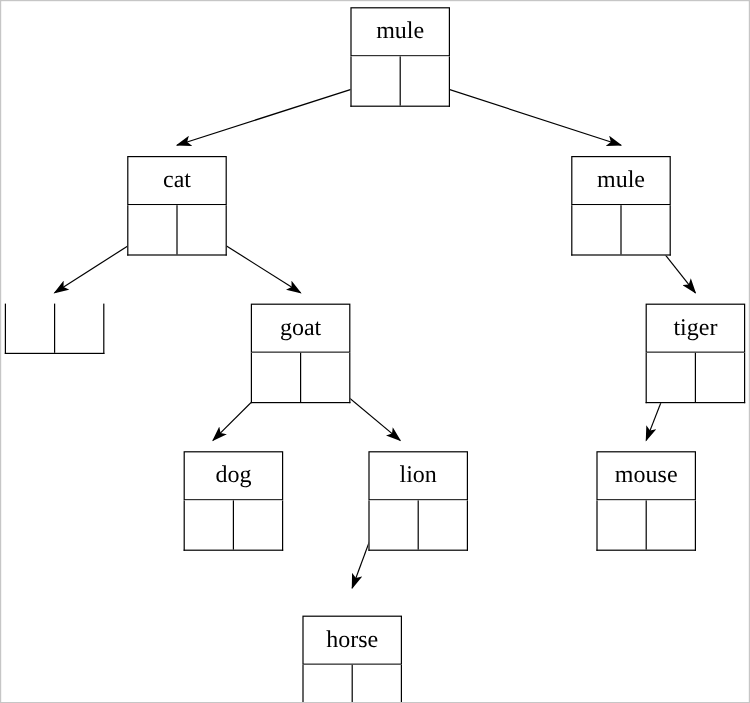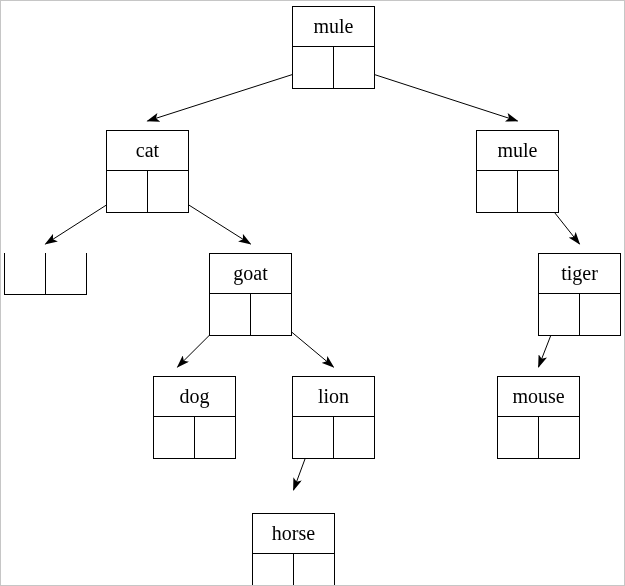--- a/index.html
+++ b/index.html
@@ -120,21 +120,21 @@
       <div class="cell right"></div>
     </div>
   </div>
     <div class="node" style="left: 135px; top: 375px; margin-left: 17px;">
     <div class="node-label">dog</div>
     <div class="node-cells">
       <div class="cell left"></div>
       <div class="cell right"></div>
     </div>
   </div>
-    <div class="node" style="left: 291px; top: 375px;">
+    <div class="node" style="left: 306px; top: 375px;">
     <div class="node-label">lion</div>
     <div class="node-cells">
       <div class="cell left"></div>
       <div class="cell right"></div>
     </div>
   </div>
     <div class="node" style="left: 496px; top: 375px;">
     <div class="node-label">mouse</div>
     <div class="node-cells">
       <div class="cell left"></div>

